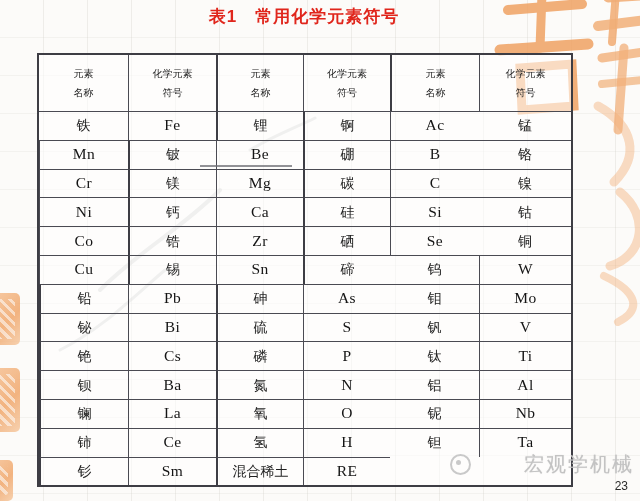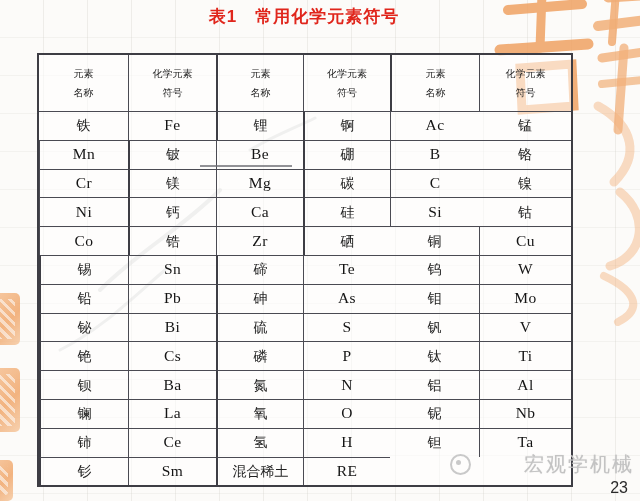--- a/index.html
+++ b/index.html
@@ -68,21 +68,21 @@
   }
   .wm .logo{
     width:17px; height:17px; border:2px solid #c9c9c9; border-radius:50%;
     margin-right:5px; position:relative; flex:0 0 auto;
   }
   .wm .logo::after{
     content:""; position:absolute; left:4px; top:4px; width:5px; height:5px;
     background:#c9c9c9; border-radius:50%;
   }
   
-  .pagenum{position:absolute; right:12px; top:479px; font-size:16px; color:#2a2a2a;margin-left:47px;}
+  .pagenum{position:absolute; right:12px; top:479px; font-size:12px; color:#2a2a2a;margin-left:47px;}
 </style>
 </head>
 <body>
 
 <div class="page">
 
   <div class="title" style="color:#e0261c;">
     <span class="t-prefix">表1</span><span>常用化学元素符号</span>
   </div>
 
@@ -172,26 +172,26 @@
       <div class="cell sym">Ni</div>
       <div class="cell name gstart">钙</div>
       <div class="cell sym">Ca</div>
       <div class="cell name gstart">硅</div>
       <div class="cell sym">Si</div>
       <div class="cell name c0">钴</div>
       <div class="cell sym">Co</div>
       <div class="cell name gstart">锆</div>
       <div class="cell sym">Zr</div>
       <div class="cell name gstart">硒</div>
+      <div class="cell sym">Se</div>
       <div class="cell name c0">铜</div>
       <div class="cell sym">Cu</div>
       <div class="cell name gstart">锡</div>
       <div class="cell sym">Sn</div>
       <div class="cell name gstart">碲</div>
-      <div class="cell sym">Te</div>
       <div class="cell name c0">钨</div>
       <div class="cell sym">W</div>
       <div class="cell name gstart">铅</div>
       <div class="cell sym">Pb</div>
       <div class="cell name gstart">砷</div>
       <div class="cell sym">As</div>
       <div class="cell name c0">钼</div>
       <div class="cell sym">Mo</div>
       <div class="cell name gstart">铋</div>
       <div class="cell sym">Bi</div>

